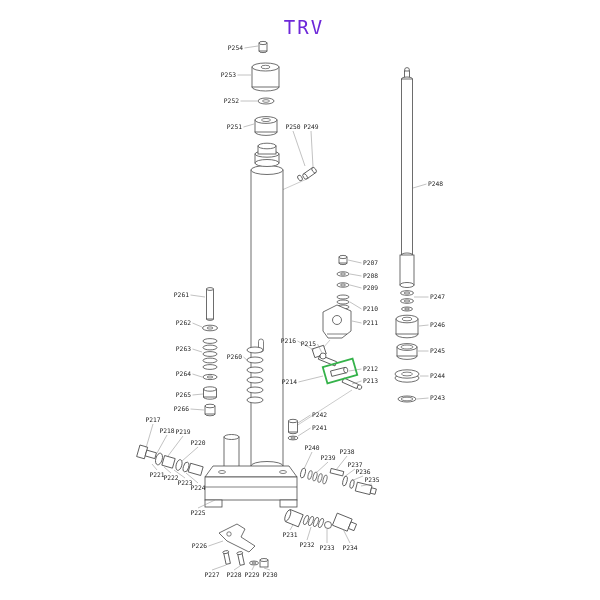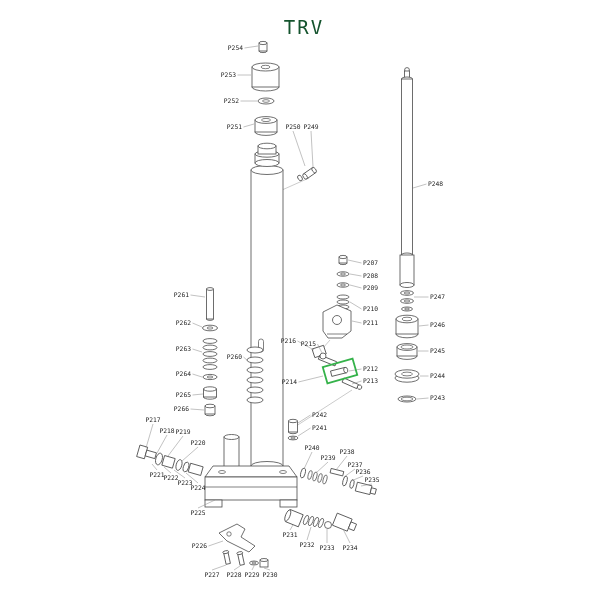--- a/index.html
+++ b/index.html
@@ -1,19 +1,19 @@
 <!DOCTYPE html>
 <html><head>
 <meta charset="utf-8">
 <style>
   html,body{margin:0;padding:0;background:#fff;}
   .stage{position:relative;width:600px;height:600px;background:#fff;overflow:hidden;
          font-family:"DejaVu Sans Mono",monospace;}
   .title{position:absolute;top:16px;left:0;right:0;text-align:center;
-         font-size:19px;letter-spacing:2px;color:#14532d;
+         font-size:19px;letter-spacing:2px;color:#6d28d9;
          font-family:"DejaVu Sans Mono",monospace;padding-left:8px;}
   svg{position:absolute;left:0;top:0;}
   .s{fill:#ffffff;stroke:#4a4a4a;stroke-width:0.8;}
   .ln{fill:none;stroke:#4a4a4a;stroke-width:0.7;}
   .thin{fill:none;stroke:#8a8a8a;stroke-width:0.45;}
   .leader{stroke:#8f8f8f;stroke-width:0.55;}
   text.lbl{font-size:6.3px;fill:#1c1c1c;font-family:"DejaVu Sans Mono",monospace;}
 </style>
 </head>
 <body>

